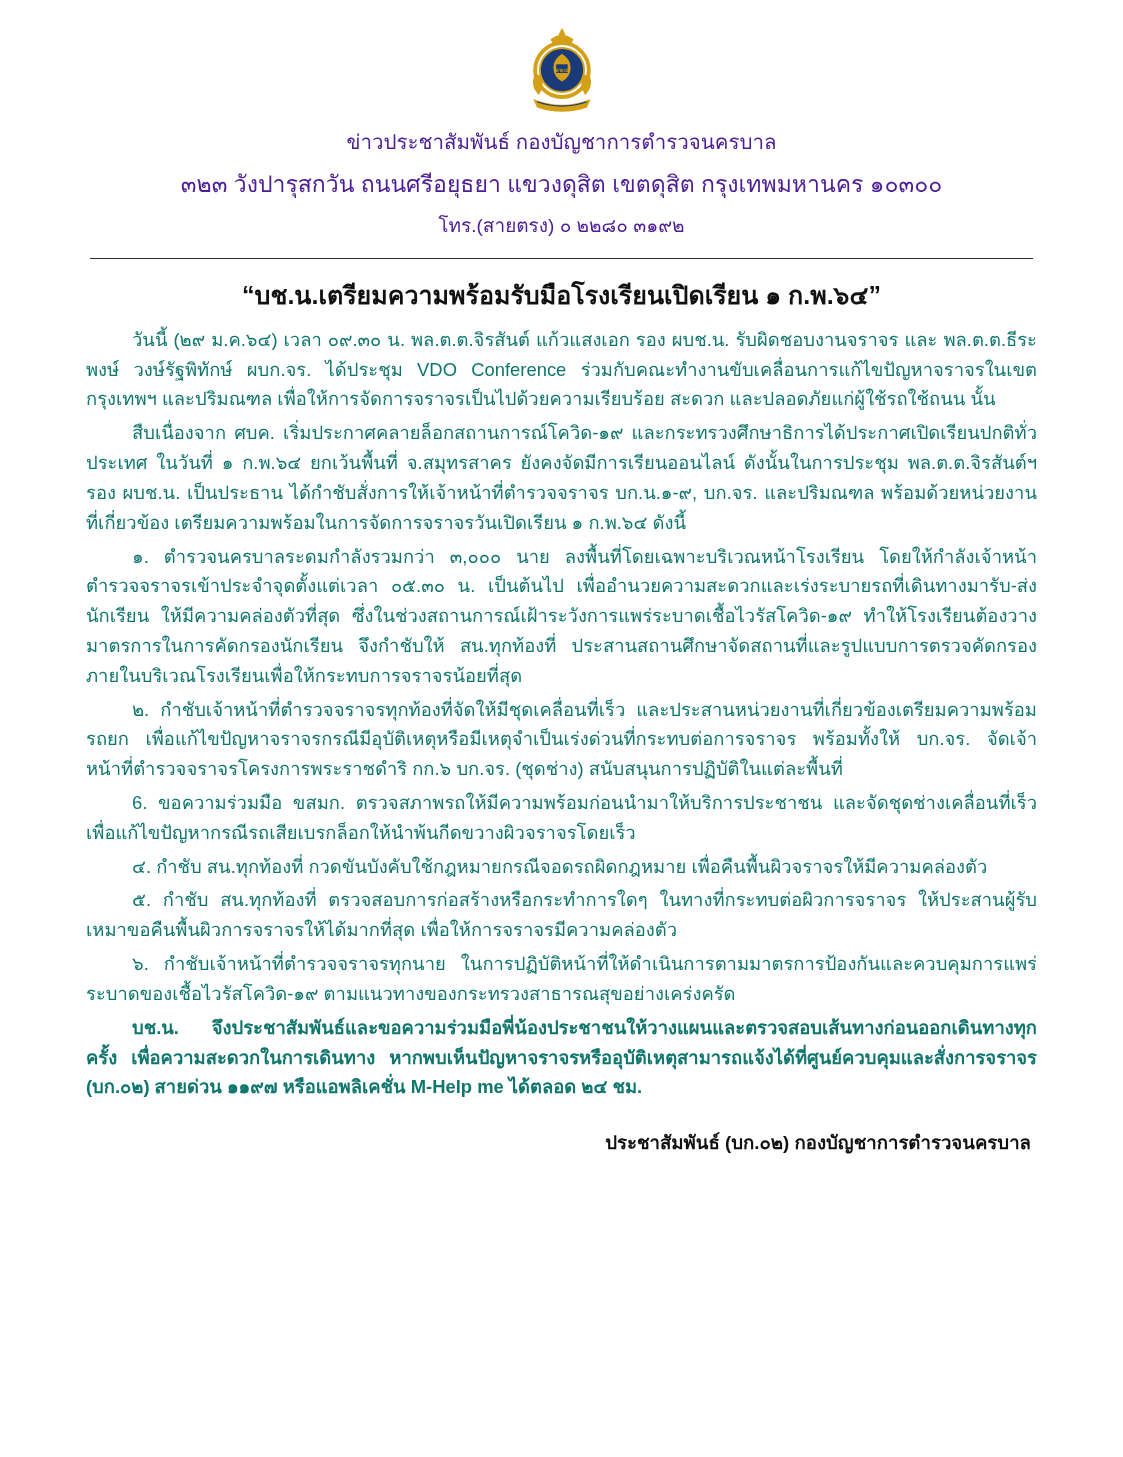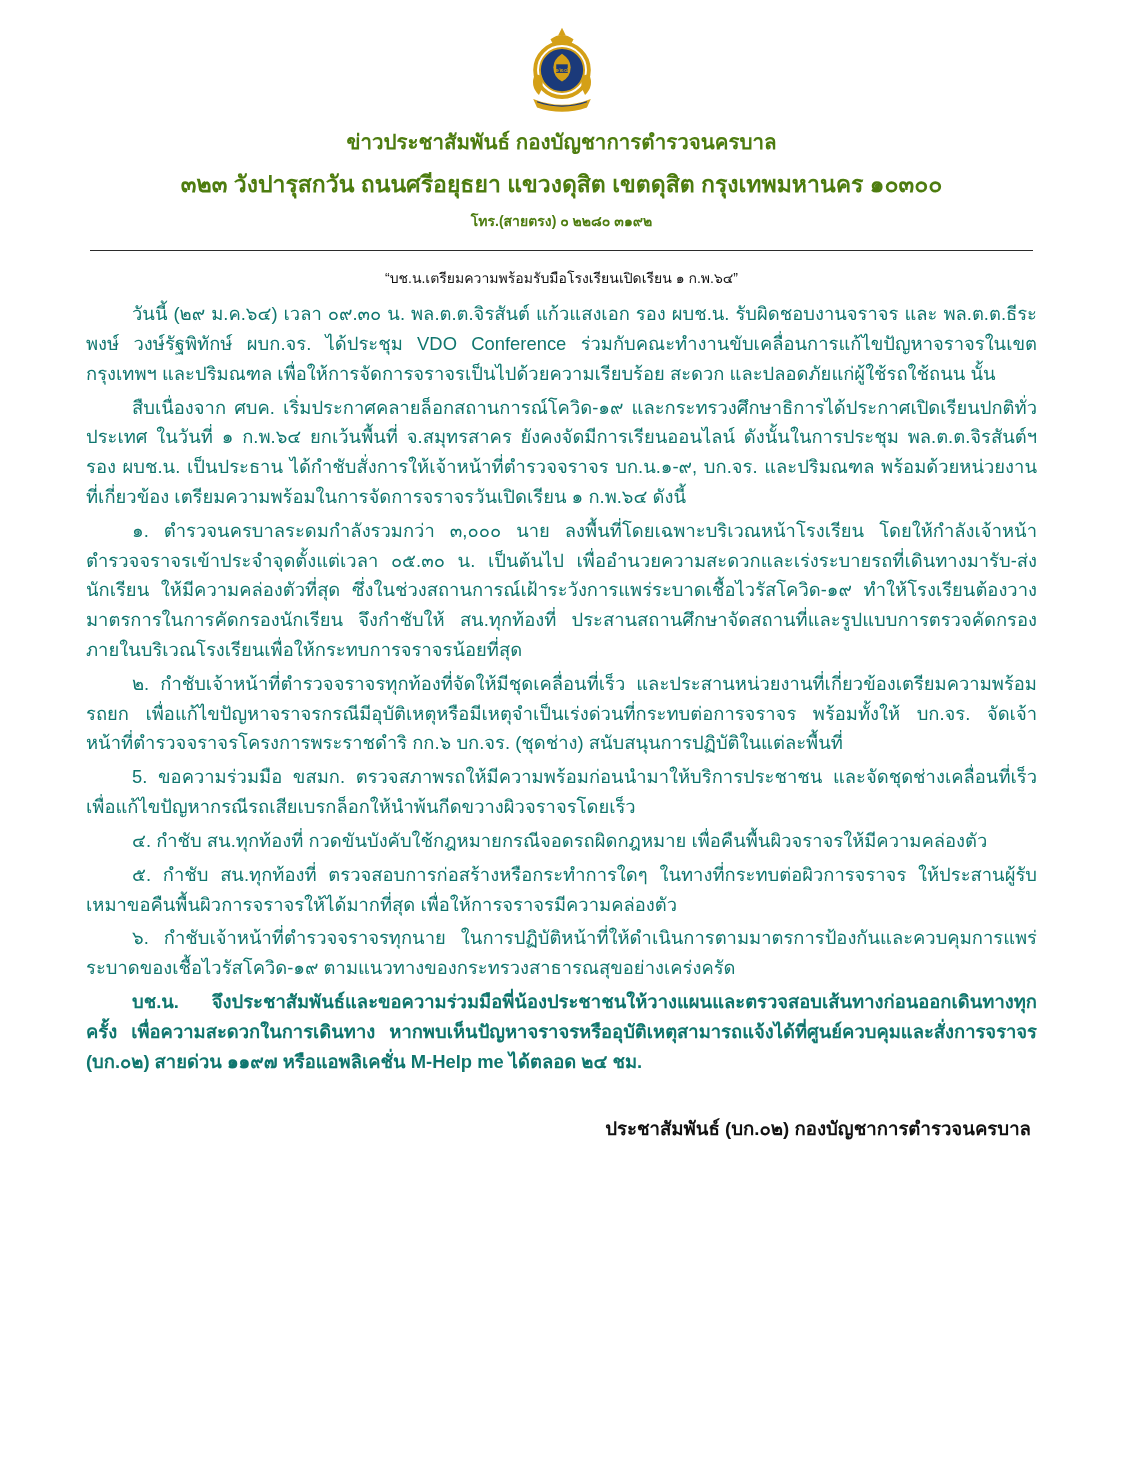--- a/index.html
+++ b/index.html
@@ -33,39 +33,39 @@
     width: 96px;
     height: 96px;
     position: relative;
   }
   .header-lines {
     text-align: center;
     line-height: 1.55;
   }
   .header-lines .h-line {
     font-family: "Liberation Sans", "DejaVu Sans", sans-serif;
-    font-weight: bold;
-    color: #4d7c0f;
+    font-weight: normal;
+    color: #4c1d95;
   }
   .h-line.l1 { font-size: 20.5px; margin-top: 4px; }
   .h-line.l2 { font-size: 23px; margin-top: 9px; }
-  .h-line.l3 { font-size: 14px; margin-top: 9px; }
+  .h-line.l3 { font-size: 19px; margin-top: 9px; }
 
   .rule {
     border: none;
     border-top: 1.4px solid #2b2b2b;
     margin: 17px 4px 16px 4px;
   }
 
   
   .title {
     text-align: center;
     font-family: "Liberation Sans", "DejaVu Sans", sans-serif;
-    font-weight: normal;
-    font-size: 14px;
+    font-weight: bold;
+    font-size: 25px;
     margin: 2px 0 10px 0;
     color: #111;
   }
   .para {
     font-family: "Liberation Sans", "DejaVu Sans", sans-serif;
     font-size: 18.4px;
     line-height: 1.62;
     text-align: justify;
     text-justify: inter-word;
     margin: 0 0 4px 0;
@@ -73,21 +73,21 @@
     color: #0f766e;
   }
   .para.bold {
     font-weight: bold;
   }
   .signature {
     font-family: "Liberation Sans", "DejaVu Sans", sans-serif;
     font-weight: bold;
     font-size: 18.6px;
     text-align: right;
-    margin-top: 38px;
+    margin-top: 26px;
     padding-right: 6px;
     color: #111;
   }
 </style>
 </head>
 <body>
 
 <div class="page">
 
   <div class="emblem-wrap">
@@ -120,21 +120,21 @@
   </div>
 
   <hr class="rule">
 
   <div class="title">“บช.น.เตรียมความพร้อมรับมือโรงเรียนเปิดเรียน ๑ ก.พ.๖๔”</div>
 
   <p class="para">วันนี้ (๒๙ ม.ค.๖๔) เวลา ๐๙.๓๐ น. พล.ต.ต.จิรสันต์ แก้วแสงเอก รอง ผบช.น. รับผิดชอบงานจราจร และ พล.ต.ต.ธีระพงษ์ วงษ์รัฐพิทักษ์ ผบก.จร. ได้ประชุม VDO Conference ร่วมกับคณะทำงานขับเคลื่อนการแก้ไขปัญหาจราจรในเขตกรุงเทพฯ และปริมณฑล เพื่อให้การจัดการจราจรเป็นไปด้วยความเรียบร้อย สะดวก และปลอดภัยแก่ผู้ใช้รถใช้ถนน นั้น</p>
   <p class="para">สืบเนื่องจาก ศบค. เริ่มประกาศคลายล็อกสถานการณ์โควิด-๑๙ และกระทรวงศึกษาธิการได้ประกาศเปิดเรียนปกติทั่วประเทศ ในวันที่ ๑ ก.พ.๖๔ ยกเว้นพื้นที่ จ.สมุทรสาคร ยังคงจัดมีการเรียนออนไลน์ ดังนั้นในการประชุม พล.ต.ต.จิรสันต์ฯ รอง ผบช.น. เป็นประธาน ได้กำชับสั่งการให้เจ้าหน้าที่ตำรวจจราจร บก.น.๑-๙, บก.จร. และปริมณฑล พร้อมด้วยหน่วยงานที่เกี่ยวข้อง เตรียมความพร้อมในการจัดการจราจรวันเปิดเรียน ๑ ก.พ.๖๔ ดังนี้</p>
   <p class="para">๑. ตำรวจนครบาลระดมกำลังรวมกว่า ๓,๐๐๐ นาย ลงพื้นที่โดยเฉพาะบริเวณหน้าโรงเรียน โดยให้กำลังเจ้าหน้าตำรวจจราจรเข้าประจำจุดตั้งแต่เวลา ๐๕.๓๐ น. เป็นต้นไป เพื่ออำนวยความสะดวกและเร่งระบายรถที่เดินทางมารับ-ส่ง นักเรียน ให้มีความคล่องตัวที่สุด ซึ่งในช่วงสถานการณ์เฝ้าระวังการแพร่ระบาดเชื้อไวรัสโควิด-๑๙ ทำให้โรงเรียนต้องวางมาตรการในการคัดกรองนักเรียน จึงกำชับให้ สน.ทุกท้องที่ ประสานสถานศึกษาจัดสถานที่และรูปแบบการตรวจคัดกรองภายในบริเวณโรงเรียนเพื่อให้กระทบการจราจรน้อยที่สุด</p>
   <p class="para">๒. กำชับเจ้าหน้าที่ตำรวจจราจรทุกท้องที่จัดให้มีชุดเคลื่อนที่เร็ว และประสานหน่วยงานที่เกี่ยวข้องเตรียมความพร้อมรถยก เพื่อแก้ไขปัญหาจราจรกรณีมีอุบัติเหตุหรือมีเหตุจำเป็นเร่งด่วนที่กระทบต่อการจราจร พร้อมทั้งให้ บก.จร. จัดเจ้าหน้าที่ตำรวจจราจรโครงการพระราชดำริ กก.๖ บก.จร. (ชุดช่าง) สนับสนุนการปฏิบัติในแต่ละพื้นที่</p>
-  <p class="para">5. ขอความร่วมมือ ขสมก. ตรวจสภาพรถให้มีความพร้อมก่อนนำมาให้บริการประชาชน และจัดชุดช่างเคลื่อนที่เร็วเพื่อแก้ไขปัญหากรณีรถเสียเบรกล็อกให้นำพ้นกีดขวางผิวจราจรโดยเร็ว</p>
+  <p class="para">6. ขอความร่วมมือ ขสมก. ตรวจสภาพรถให้มีความพร้อมก่อนนำมาให้บริการประชาชน และจัดชุดช่างเคลื่อนที่เร็วเพื่อแก้ไขปัญหากรณีรถเสียเบรกล็อกให้นำพ้นกีดขวางผิวจราจรโดยเร็ว</p>
   <p class="para">๔. กำชับ สน.ทุกท้องที่ กวดขันบังคับใช้กฎหมายกรณีจอดรถผิดกฎหมาย เพื่อคืนพื้นผิวจราจรให้มีความคล่องตัว</p>
   <p class="para">๕. กำชับ สน.ทุกท้องที่ ตรวจสอบการก่อสร้างหรือกระทำการใดๆ ในทางที่กระทบต่อผิวการจราจร ให้ประสานผู้รับเหมาขอคืนพื้นผิวการจราจรให้ได้มากที่สุด เพื่อให้การจราจรมีความคล่องตัว</p>
   <p class="para">๖. กำชับเจ้าหน้าที่ตำรวจจราจรทุกนาย ในการปฏิบัติหน้าที่ให้ดำเนินการตามมาตรการป้องกันและควบคุมการแพร่ระบาดของเชื้อไวรัสโควิด-๑๙ ตามแนวทางของกระทรวงสาธารณสุขอย่างเคร่งครัด</p>
   <p class="para bold">บช.น. จึงประชาสัมพันธ์และขอความร่วมมือพี่น้องประชาชนให้วางแผนและตรวจสอบเส้นทางก่อนออกเดินทางทุกครั้ง เพื่อความสะดวกในการเดินทาง หากพบเห็นปัญหาจราจรหรืออุบัติเหตุสามารถแจ้งได้ที่ศูนย์ควบคุมและสั่งการจราจร (บก.๐๒) สายด่วน ๑๑๙๗ หรือแอพลิเคชั่น M-Help me ได้ตลอด ๒๔ ชม.</p>
 
   <div class="signature">ประชาสัมพันธ์ (บก.๐๒) กองบัญชาการตำรวจนครบาล</div>
 
 </div>
 
 </body></html>

